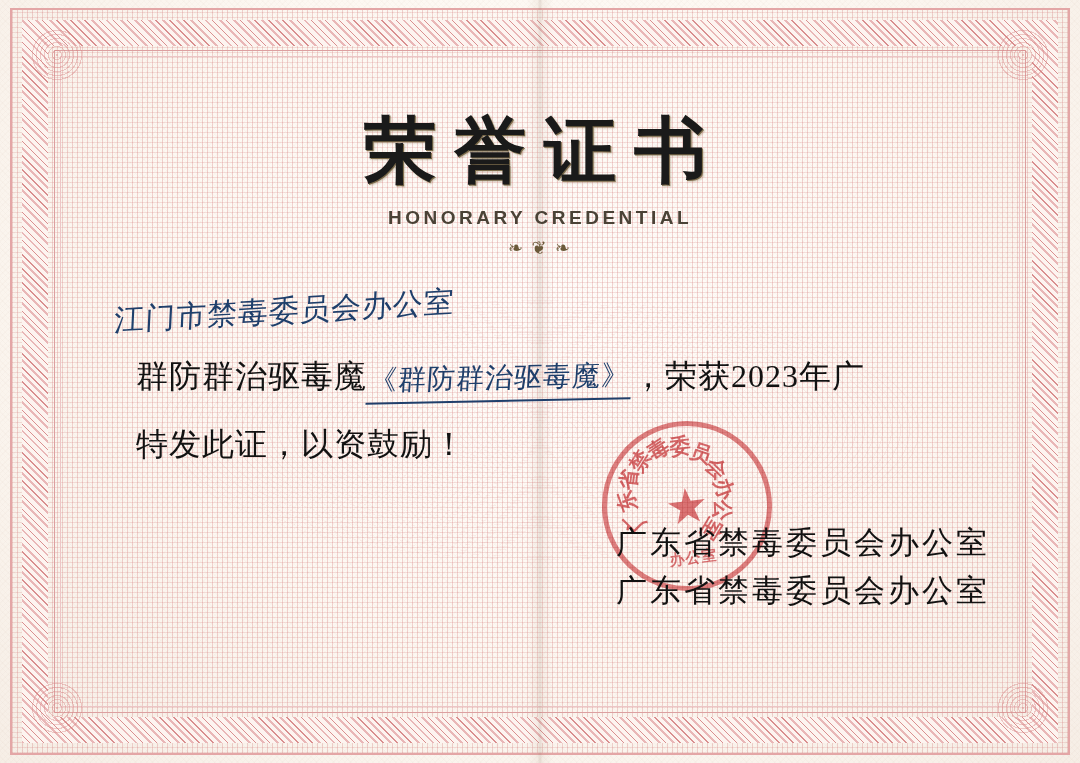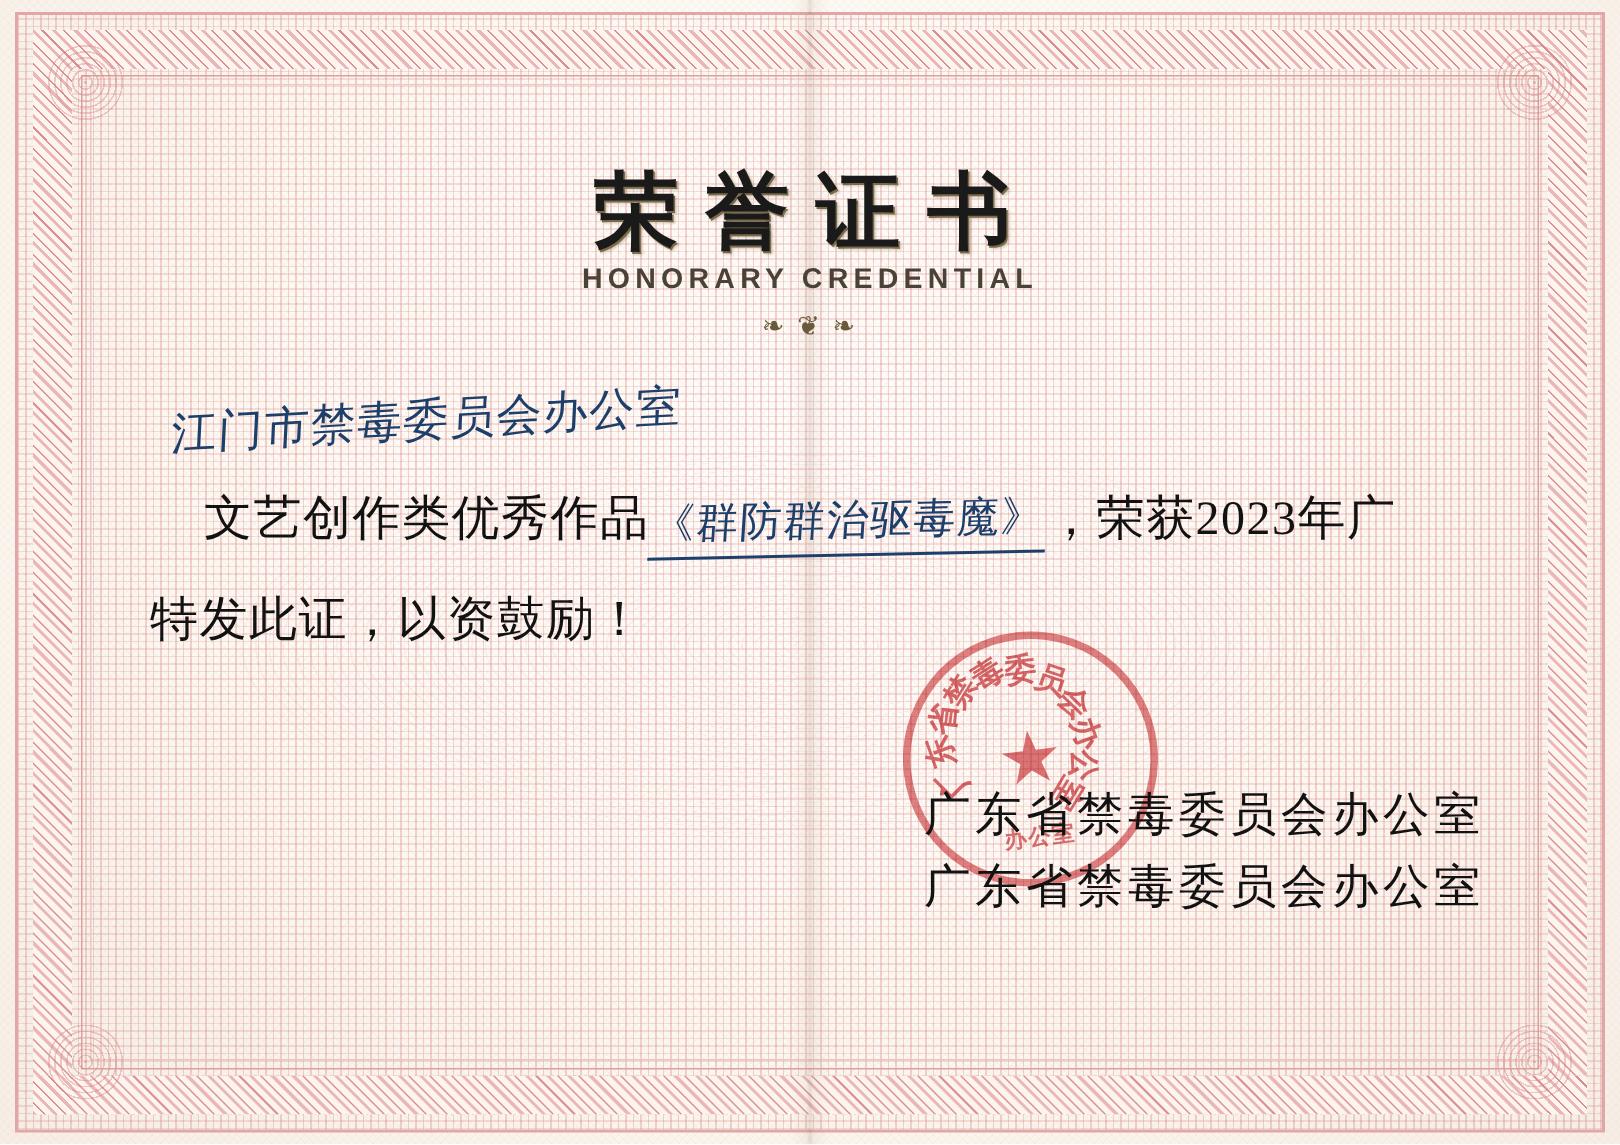--- a/index.html
+++ b/index.html
@@ -127,32 +127,32 @@
     width: 936px;
     height: 635px;
   }
 
   #title-block {
     text-align: center;
     margin-top: 48px;
   }
   #main-title {
     font-family: "Liberation Serif", "DejaVu Serif", serif;
-    font-size: 56px;
+    font-size: 72px;
     font-weight: 700;
     letter-spacing: 18px;
     color: #1a1a1a;
     text-shadow:
        1px 1px 0 #7a6a4a,
        2px 2px 2px rgba(120,100,60,0.35);
     line-height: 1.1;
     padding-left: 8px;
   }
   #sub-title {
-    margin-top: 2px;
+    margin-top: 16px;
     font-family: "Liberation Sans", sans-serif;
     font-size: 19px;
     letter-spacing: 3.5px;
     color: #4a4236;
     font-weight: 600;
   }
   #title-flourish {
     margin: 6px auto 0;
     width: 260px;
     height: 26px;
@@ -200,21 +200,21 @@
     font-family: "DejaVu Serif", serif;
     font-size: 28px;
     transform: rotate(-1.2deg) skewX(-5deg);
     display: inline-block;
     padding: 0 2px;
     border-bottom: 2px solid #1f3f6b;
   }
 
   #closing-line {
     margin-top: 20px;
-    padding-left: 28px;
+    padding-left: 64px;
     font-size: 32px;
     letter-spacing: 1px;
     color: #121212;
   }
 
   
   #signature-block {
     position: absolute;
     right: 18px;
     bottom: 84px;
@@ -298,21 +298,21 @@
       <div id="main-title">荣誉证书</div>
       <div id="sub-title">HONORARY CREDENTIAL</div>
       <div id="title-flourish">❧ ❦ ❧</div>
     </div>
 
     <div id="recipient-row">
       <div id="recipient-handwriting">江门市禁毒委员会办公室</div>
     </div>
 
     <div id="body-block">
-      <div class="body-line indent2"><span>文艺创作类优秀作品</span><span id="work-title">《群防群治驱毒魔》</span><span>，荣获2023年广</span></div>
+      <div class="body-line indent2"><span>群防群治驱毒魔</span><span id="work-title">《群防群治驱毒魔》</span><span>，荣获2023年广</span></div>
     </div>
 
     <div id="closing-line">特发此证，以资鼓励！</div>
 
     <div id="official-seal">
       <div class="seal-ring-text">
           <span class="seal-char" style="transform: translate(-58.8567px, 26.171px) rotate(-128deg);">广</span>
           <span class="seal-char" style="transform: translate(-70.5537px, 1.31359px) rotate(-102.4deg);">东</span>
           <span class="seal-char" style="transform: translate(-70.3619px, -26.1578px) rotate(-76.8deg);">省</span>
           <span class="seal-char" style="transform: translate(-58.319px, -50.8494px) rotate(-51.2deg);">禁</span>

